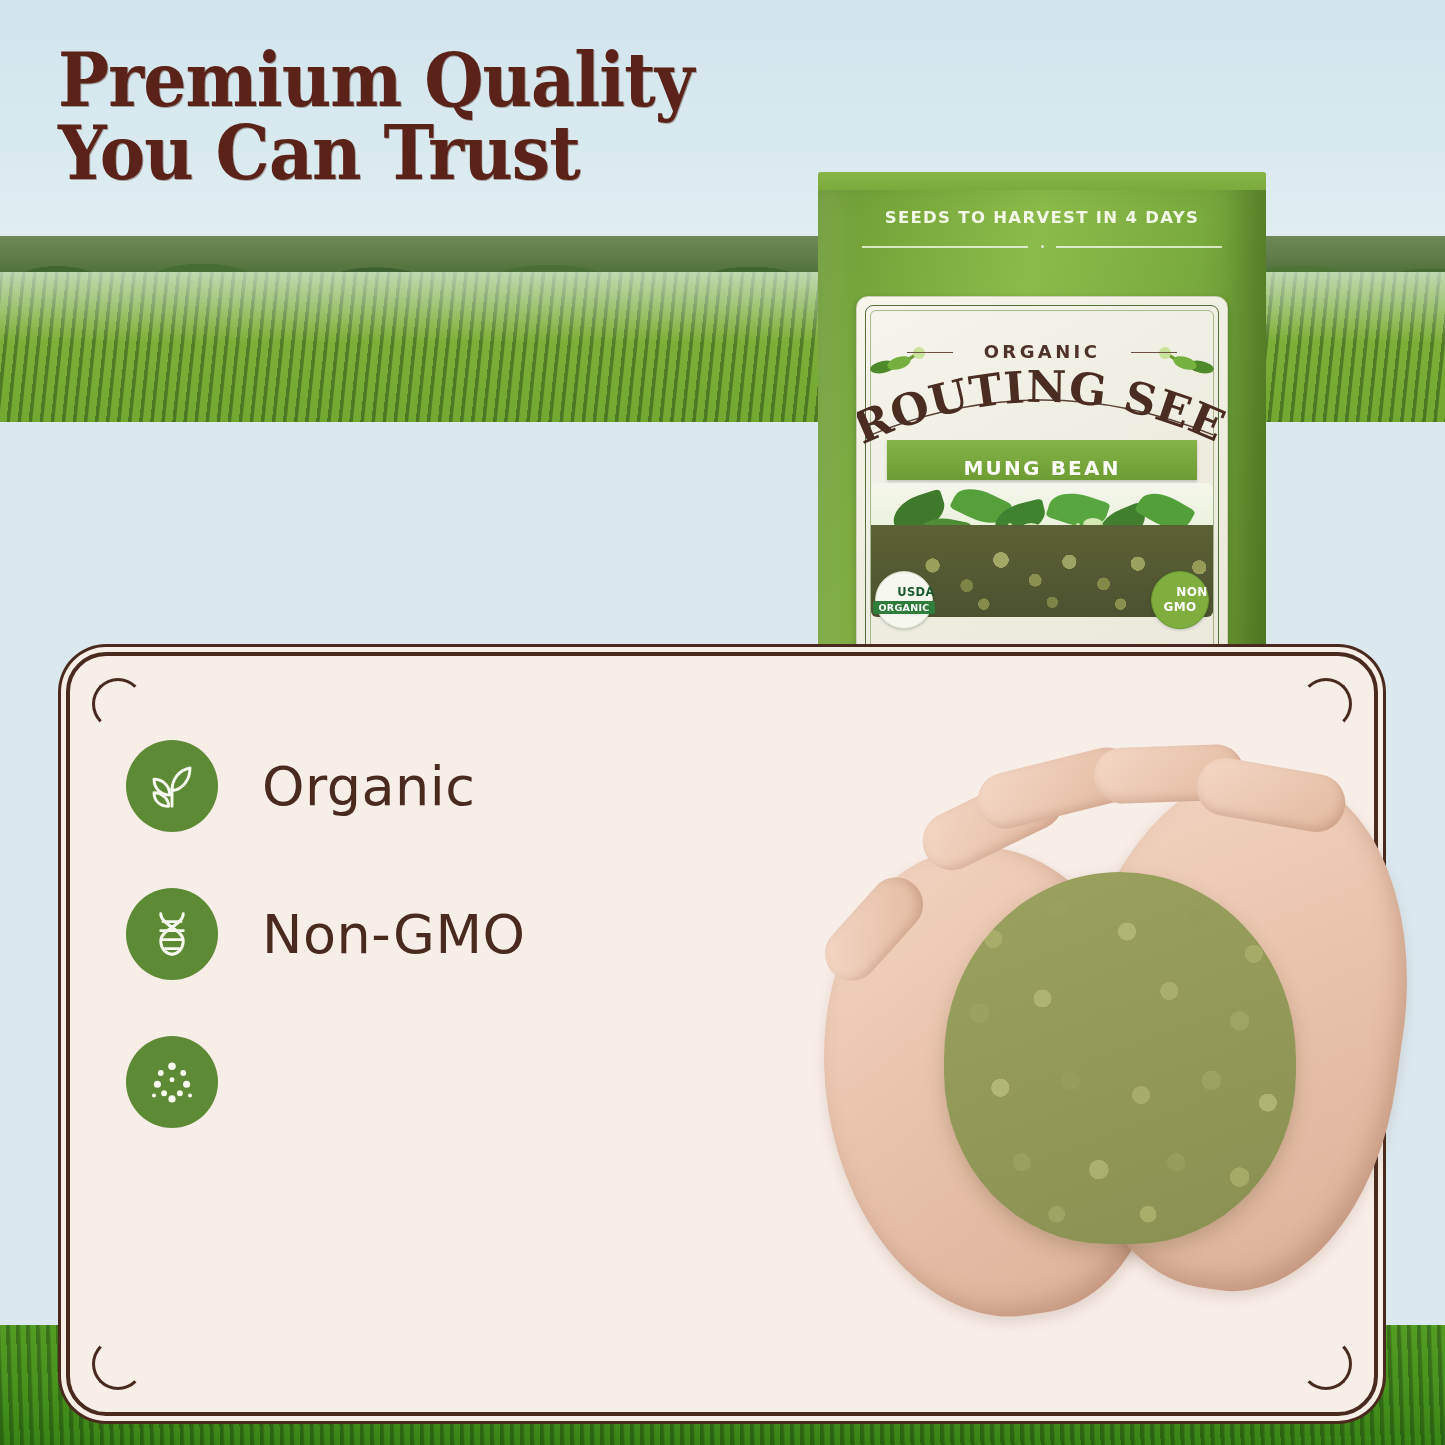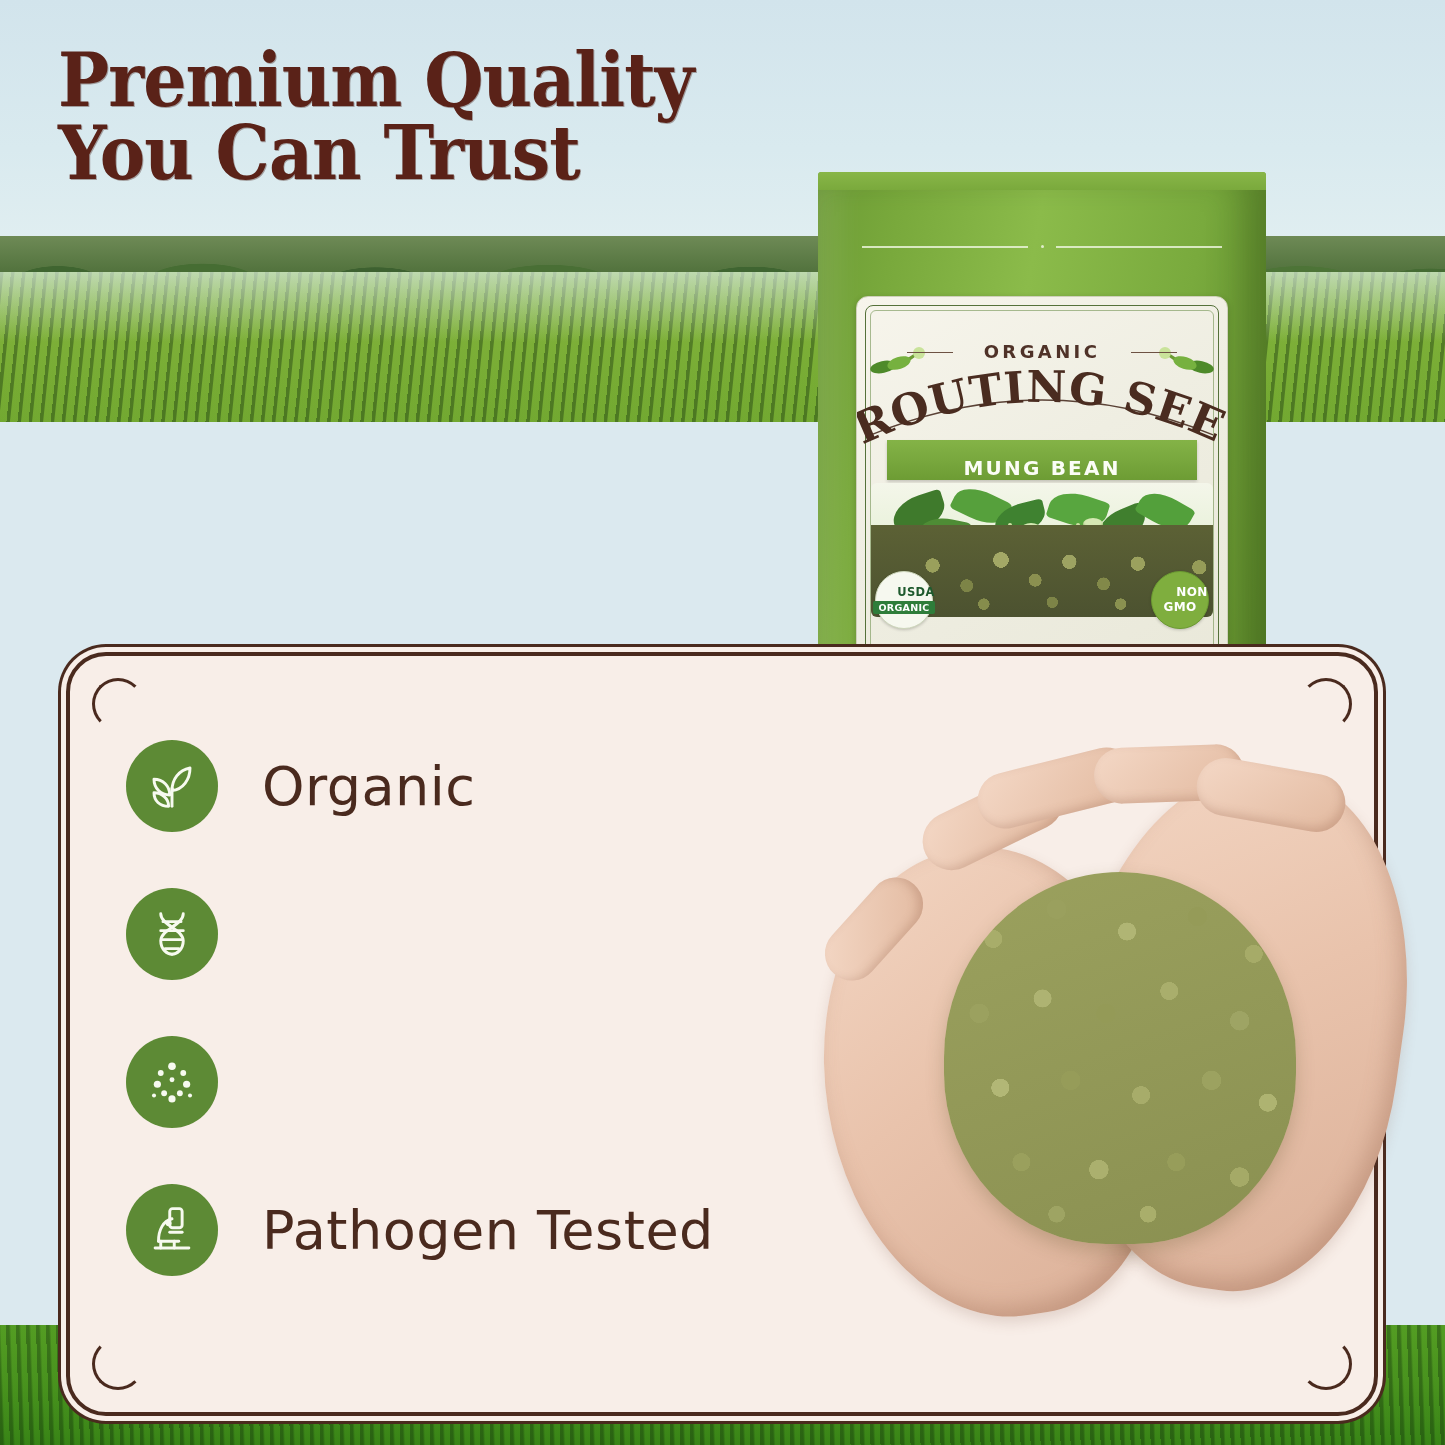--- a/index.html
+++ b/index.html
@@ -336,20 +336,21 @@
 
   <div class="headline">
     <span>Premium Quality</span>
     <span class="l2">You Can Trust</span>
   </div>
 
   <div class="pkg-shadow"></div>
   <div class="package">
     <div class="pkg-body"></div>
     <div class="pkg-toptab"></div>
+    <div class="pkg-tagline">SEEDS TO HARVEST IN 4 DAYS</div>
     <div class="pkg-zip"></div>
 
     <div class="label">
       <div class="label-frame"></div>
       <div class="label-frame2"></div>
 
       <svg class="lbl-sprig left" viewBox="0 0 74 40">
         <path d="M6 30 Q28 30 46 16" stroke="#6d9c34" stroke-width="3" fill="none" stroke-linecap="round"></path>
         <ellipse cx="14" cy="28" rx="13" ry="6" fill="#4e8a2a" transform="rotate(-12 14 28)"></ellipse>
         <ellipse cx="30" cy="24" rx="12" ry="6" fill="#76b13f" transform="rotate(-18 30 24)"></ellipse>
@@ -449,54 +450,41 @@
       </div>
 
       <div class="feature">
         <div class="fic">
           <svg viewBox="0 0 48 48" fill="none" stroke="#f7faf0" stroke-width="2.6" stroke-linecap="round">
             <path d="M14 6 C14 16 34 20 34 30 C34 38 28 42 24 42"></path>
             <path d="M34 6 C34 16 14 20 14 30 C14 38 20 42 24 42"></path>
             <path d="M16 13 L32 13 M14 21 L34 21 M15 29 L33 29 M18 37 L30 37"></path>
           </svg>
         </div>
+        <div class="flabel">Non-GMO</div>
       </div>
 
       <div class="feature">
         <div class="fic">
           <svg viewBox="0 0 48 48" fill="#f7faf0">
             <circle cx="24" cy="10" r="3.4"></circle>
               <circle cx="34" cy="16" r="2.6"></circle>
             <circle cx="14" cy="16" r="2.6"></circle>
               <circle cx="37" cy="26" r="3.2"></circle>
             <circle cx="11" cy="26" r="3.2"></circle>
               <circle cx="24" cy="22" r="2.2"></circle>
             <circle cx="31" cy="34" r="2.6"></circle>
               <circle cx="17" cy="34" r="2.6"></circle>
             <circle cx="24" cy="39" r="3.2"></circle>
               <circle cx="8" cy="36" r="1.8"></circle>
             <circle cx="40" cy="36" r="1.8"></circle>
           </svg>
         </div>
       </div>
 
-      <div class="feature">
-        <div class="fic">
-          <svg viewBox="0 0 48 48" fill="none" stroke="#f7faf0" stroke-width="2.6" stroke-linecap="round" stroke-linejoin="round">
-            <rect x="22" y="5" width="11" height="17" rx="2.5"></rect>
-            <path d="M22 26 L33 26"></path>
-            <path d="M24 14 C16 16 12 24 12 34"></path>
-            <circle cx="21" cy="18" r="2.6" fill="#f7faf0" stroke="none"></circle>
-            <path d="M12 34 L30 34"></path>
-            <path d="M9 40 L39 40"></path>
-            <path d="M14 34 L14 40 M26 34 L26 40"></path>
-          </svg>
-        </div>
-        <div class="flabel">Pathogen Tested</div>
-      </div>
 
     </div>
   </div>
 
   <div class="hands">
     <div class="palm left"></div>
     <div class="palm right"></div>
     <div class="finger" style="left:92px;top:40px;width:150px;height:58px;transform:rotate(-26deg);"></div>
     <div class="finger" style="left:150px;top:8px;width:160px;height:56px;transform:rotate(-14deg);"></div>
     <div class="finger" style="left:268px;top:-6px;width:150px;height:56px;transform:rotate(-2deg);"></div>

